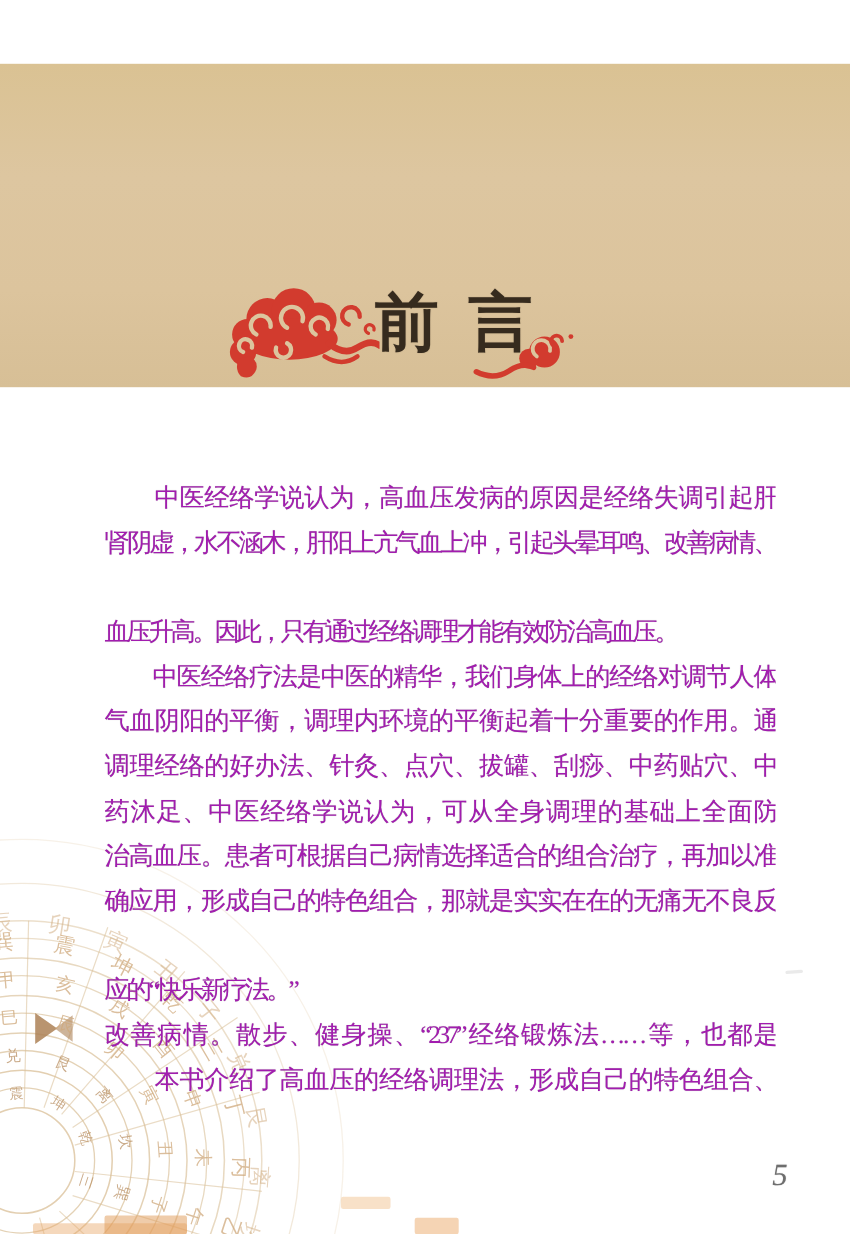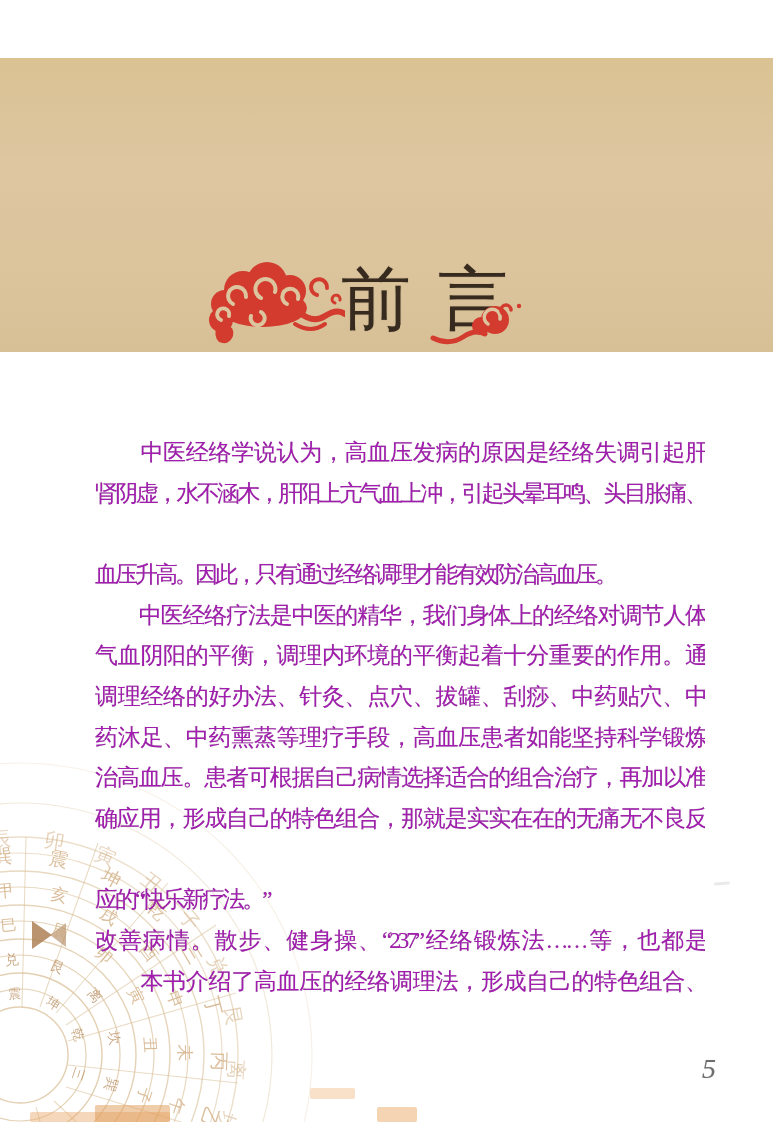--- a/index.html
+++ b/index.html
@@ -6,21 +6,21 @@
   .page{
     position:relative;width:773px;height:1122px;background:#ffffff;
     overflow:hidden;font-family:"Liberation Serif","DejaVu Serif",serif;
   }
   .banner{
     position:absolute;left:0;top:58px;width:773px;height:294px;
     background:linear-gradient(180deg,#dac293 0%,#ddc6a0 35%,#dcc49d 70%,#d7bf96 100%);
   }
   .title{
     position:absolute;left:341px;top:207px;
-    font-size:70px;line-height:1;font-weight:normal;color:#362b1e;
+    font-size:58px;line-height:1;font-weight:bold;color:#362b1e;
     letter-spacing:27px;white-space:nowrap;
     text-shadow:0 0 1px rgba(54,43,30,.35);
   }
   .cloud-left{position:absolute;left:203px;top:196px;width:142px;height:96px;}
   .cloud-small{position:absolute;left:427px;top:240px;width:96px;height:48px;}
   .bodytext{
     position:absolute;left:95px;top:433px;width:610px;
     font-size:23px;letter-spacing:-3px;color:#a21caf;
     text-shadow:0 0 .7px rgba(70,70,70,.45);
   }
@@ -172,26 +172,26 @@
           <path d="M6,40 q16,8 30,-1 q12,-8 22,-3" stroke-width="5"></path>
           <path d="M84,12 a5,5 0 1 0 -6,5" stroke-width="3.5"></path>
           <circle cx="92" cy="8" r="2.2" stroke="none" fill="#d23b2e"></circle>
         </g>
       </svg>
     </div>
   </div>
 
   <div class="bodytext">
     <div class="bline">　　中医经络学说认为，高血压发病的原因是经络失调引起肝</div>
-    <div class="bline">肾阴虚，水不涵木，肝阳上亢气血上冲，引起头晕耳鸣、头目胀痛、</div>
+    <div class="bline">肾阴虚，水不涵木，肝阳上亢气血上冲，引起头晕耳鸣、改善病情、</div>
     <div class="bline end">血压升高。因此，只有通过经络调理才能有效防治高血压。</div>
     <div class="bline">　　中医经络疗法是中医的精华，我们身体上的经络对调节人体</div>
     <div class="bline">气血阴阳的平衡，调理内环境的平衡起着十分重要的作用。通</div>
     <div class="bline">调理经络的好办法、针灸、点穴、拔罐、刮痧、中药贴穴、中</div>
-    <div class="bline">药沐足、中药熏蒸等理疗手段，高血压患者如能坚持科学锻炼</div>
+    <div class="bline">药沐足、中医经络学说认为，可从全身调理的基础上全面防</div>
     <div class="bline">治高血压。患者可根据自己病情选择适合的组合治疗，再加以准</div>
     <div class="bline">确应用，形成自己的特色组合，那就是实实在在的无痛无不良反</div>
     <div class="bline end">应的“快乐新疗法。”</div>
     <div class="bline">改善病情。散步、健身操、“237”经络锻炼法……等，也都是</div>
     <div class="bline">　　本书介绍了高血压的经络调理法，形成自己的特色组合、</div>
   </div>
 
   <div class="scan-smudge"></div>
 
   <div class="pagenum">5</div>

